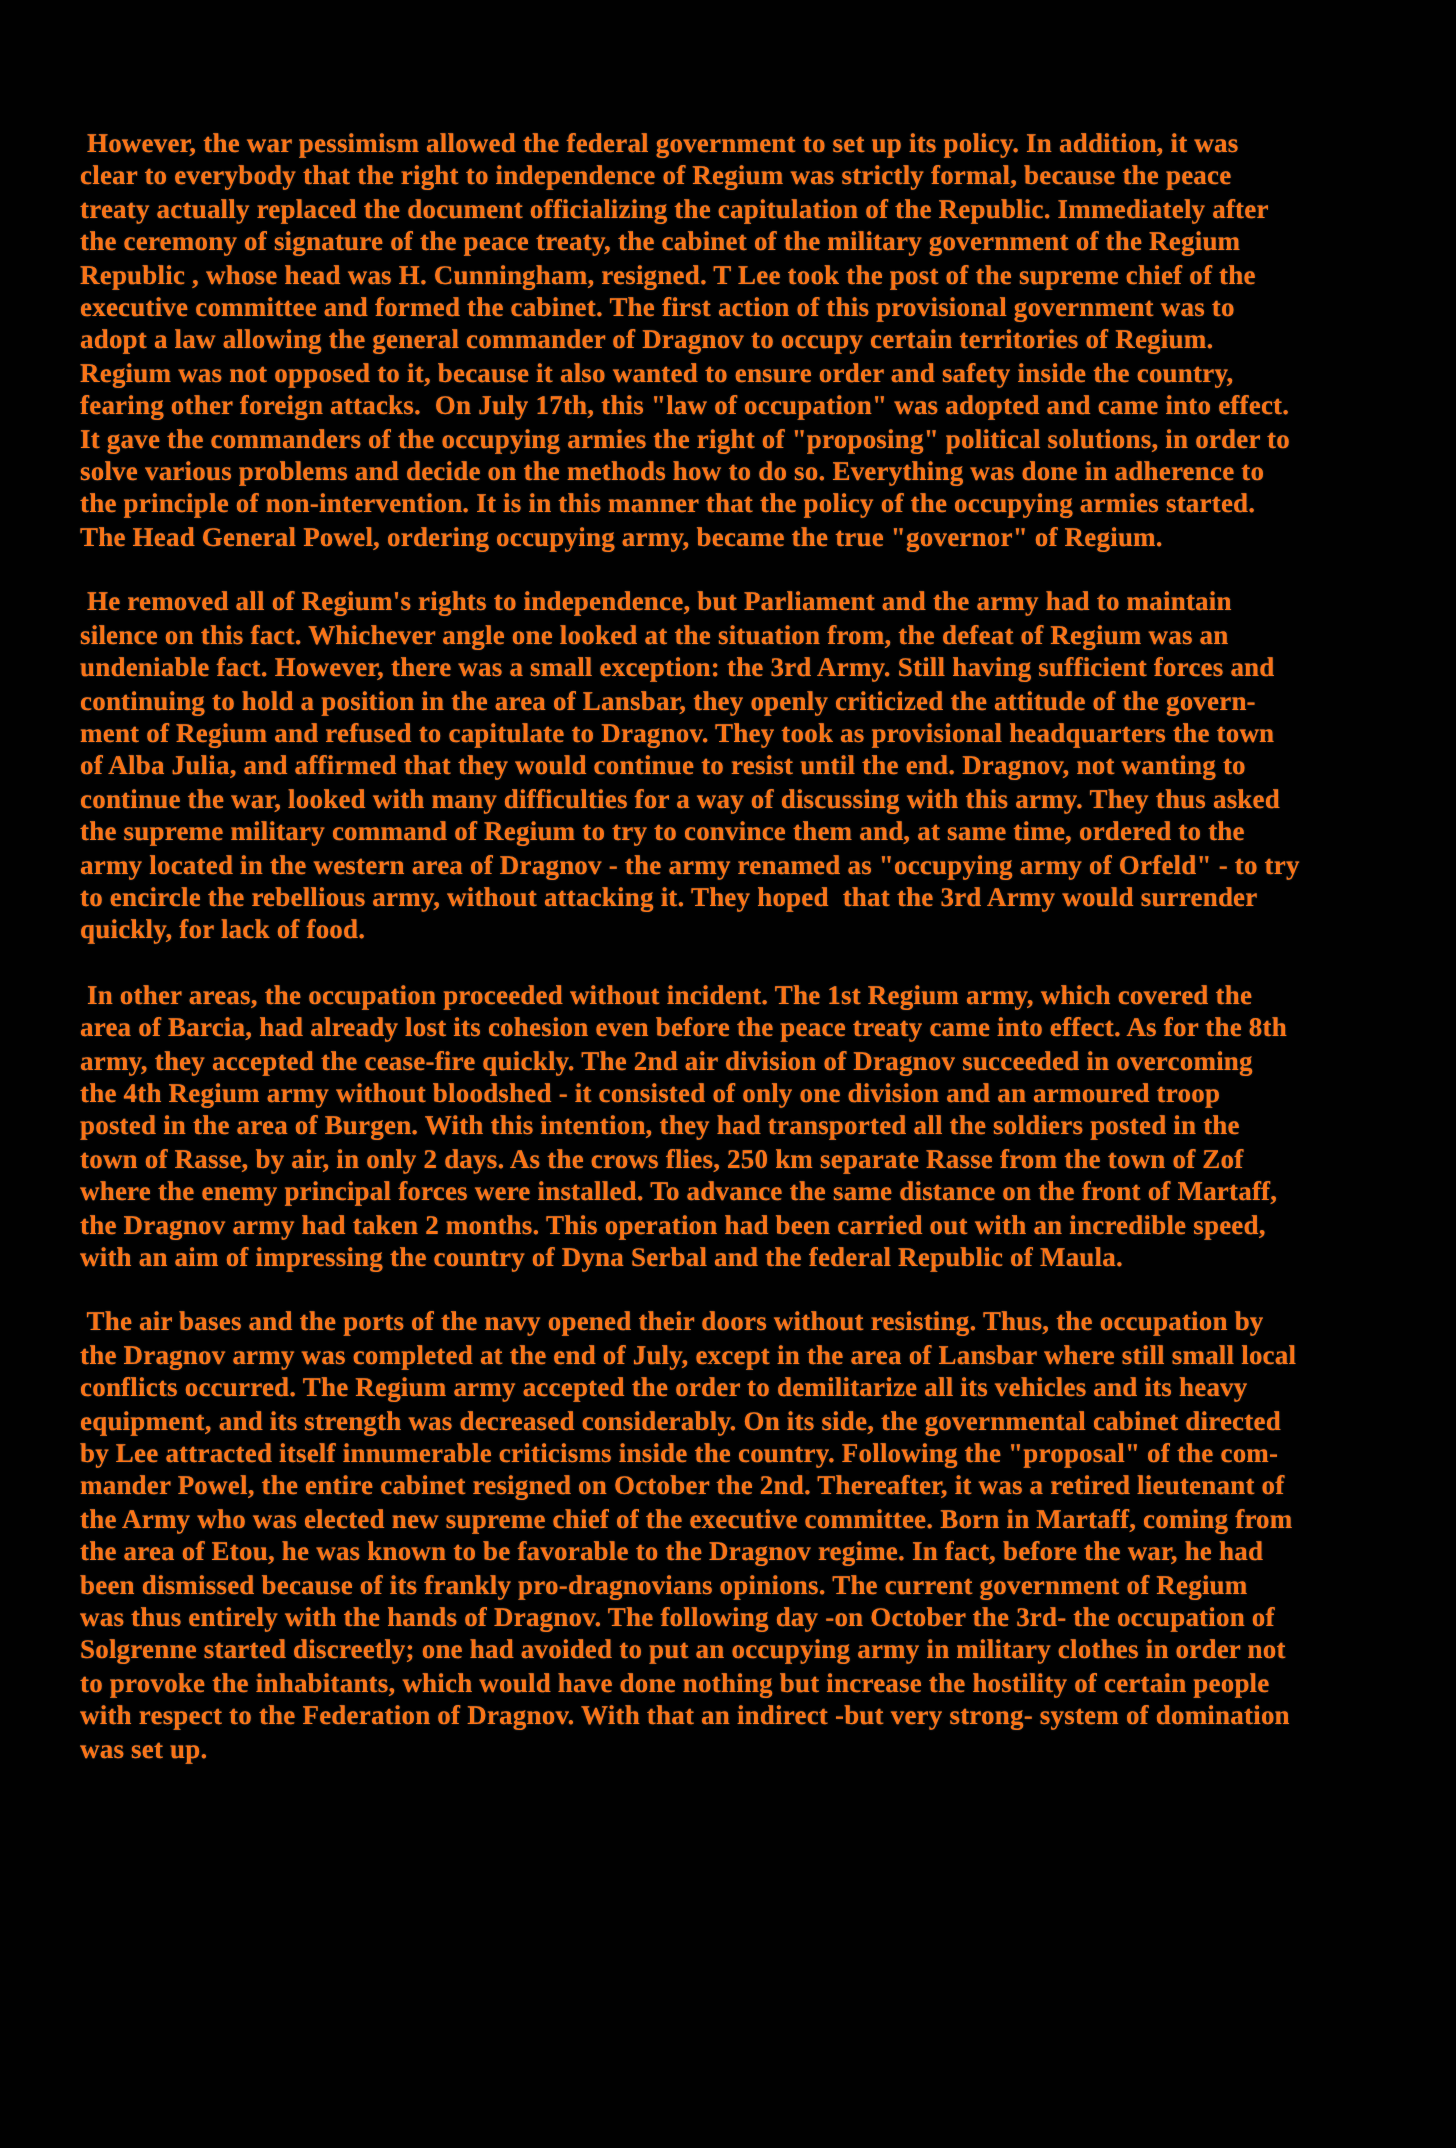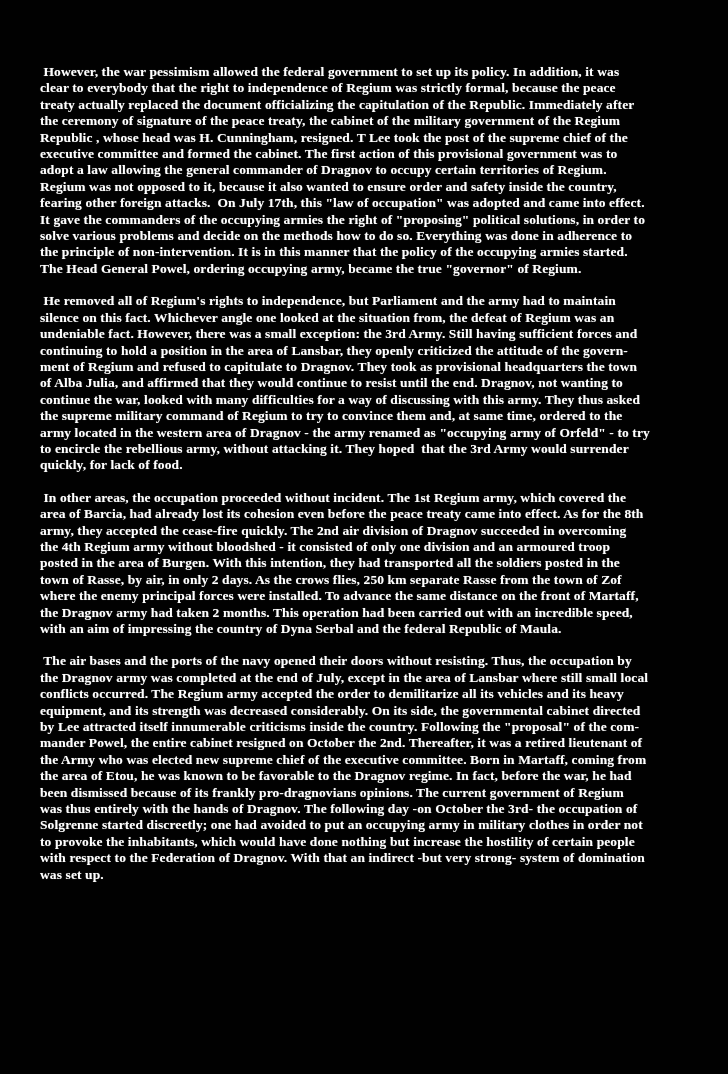--- a/index.html
+++ b/index.html
@@ -26,21 +26,21 @@
     left: 40px;
     top: 64px;
     width: 660px;
   }
   .para {
     margin: 0 0 16px 0;
     font-family: "Liberation Serif", serif;
     font-weight: bold;
     font-size: 13.5px;
     line-height: 16.4px;
-    color: #ffffff;
+    color: #f97316;
     white-space: pre;
     letter-spacing: 0.1px;
     text-shadow: 0 0 1px rgba(255,255,255,0.35);
   }
 </style>
 </head>
 <body>
 
 <div class="scan-page">
   <div class="text-block">

